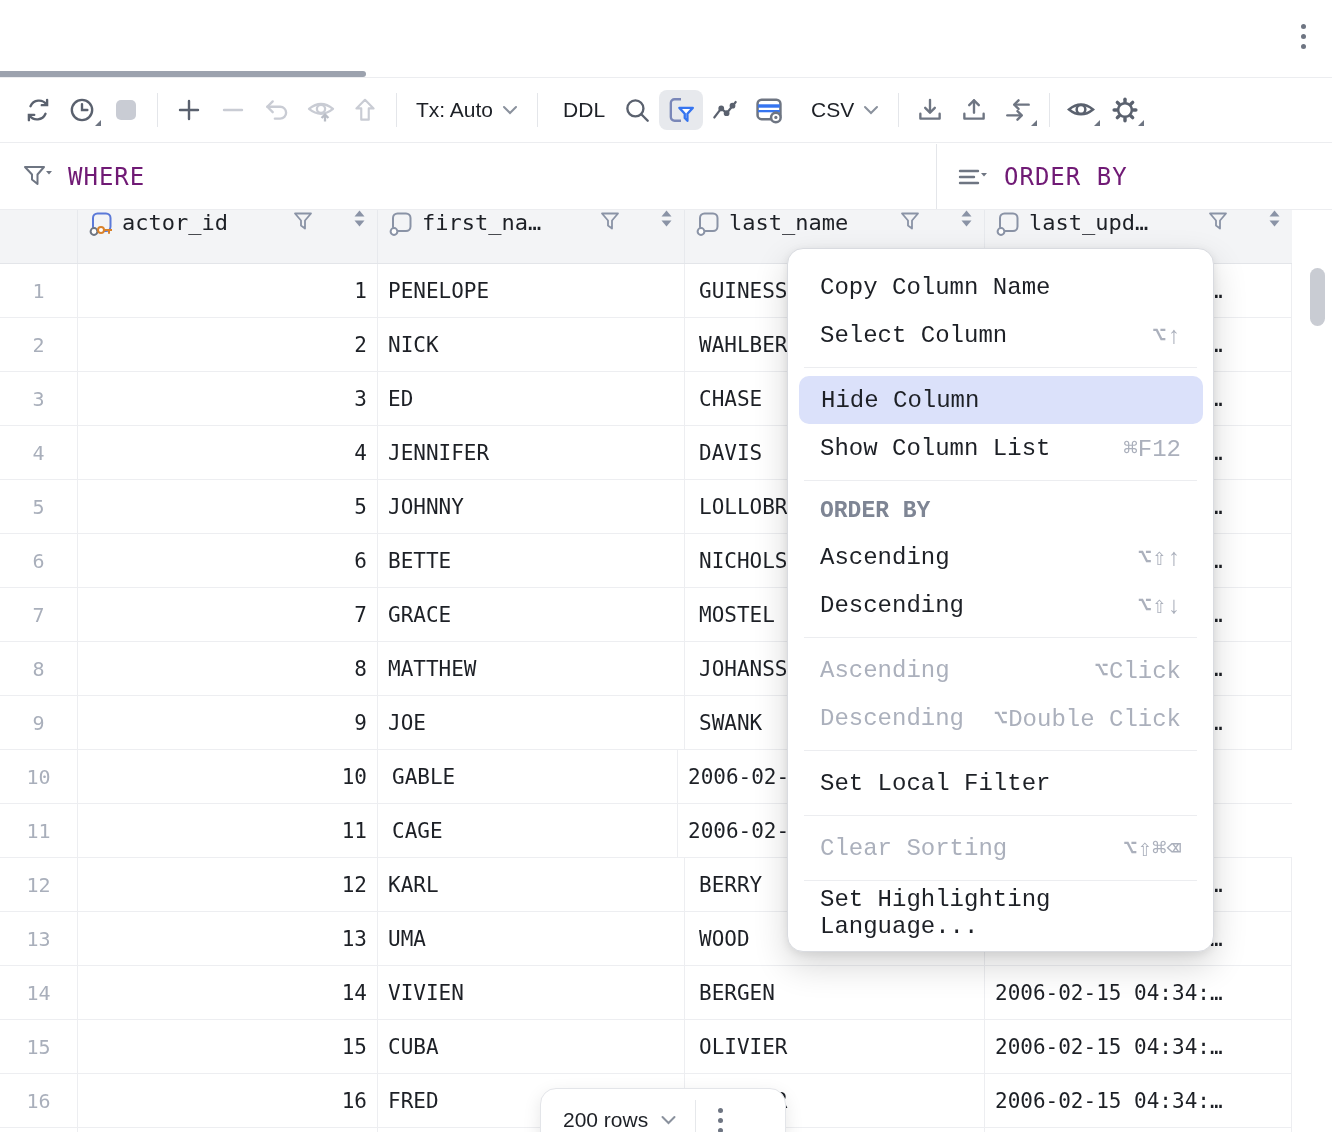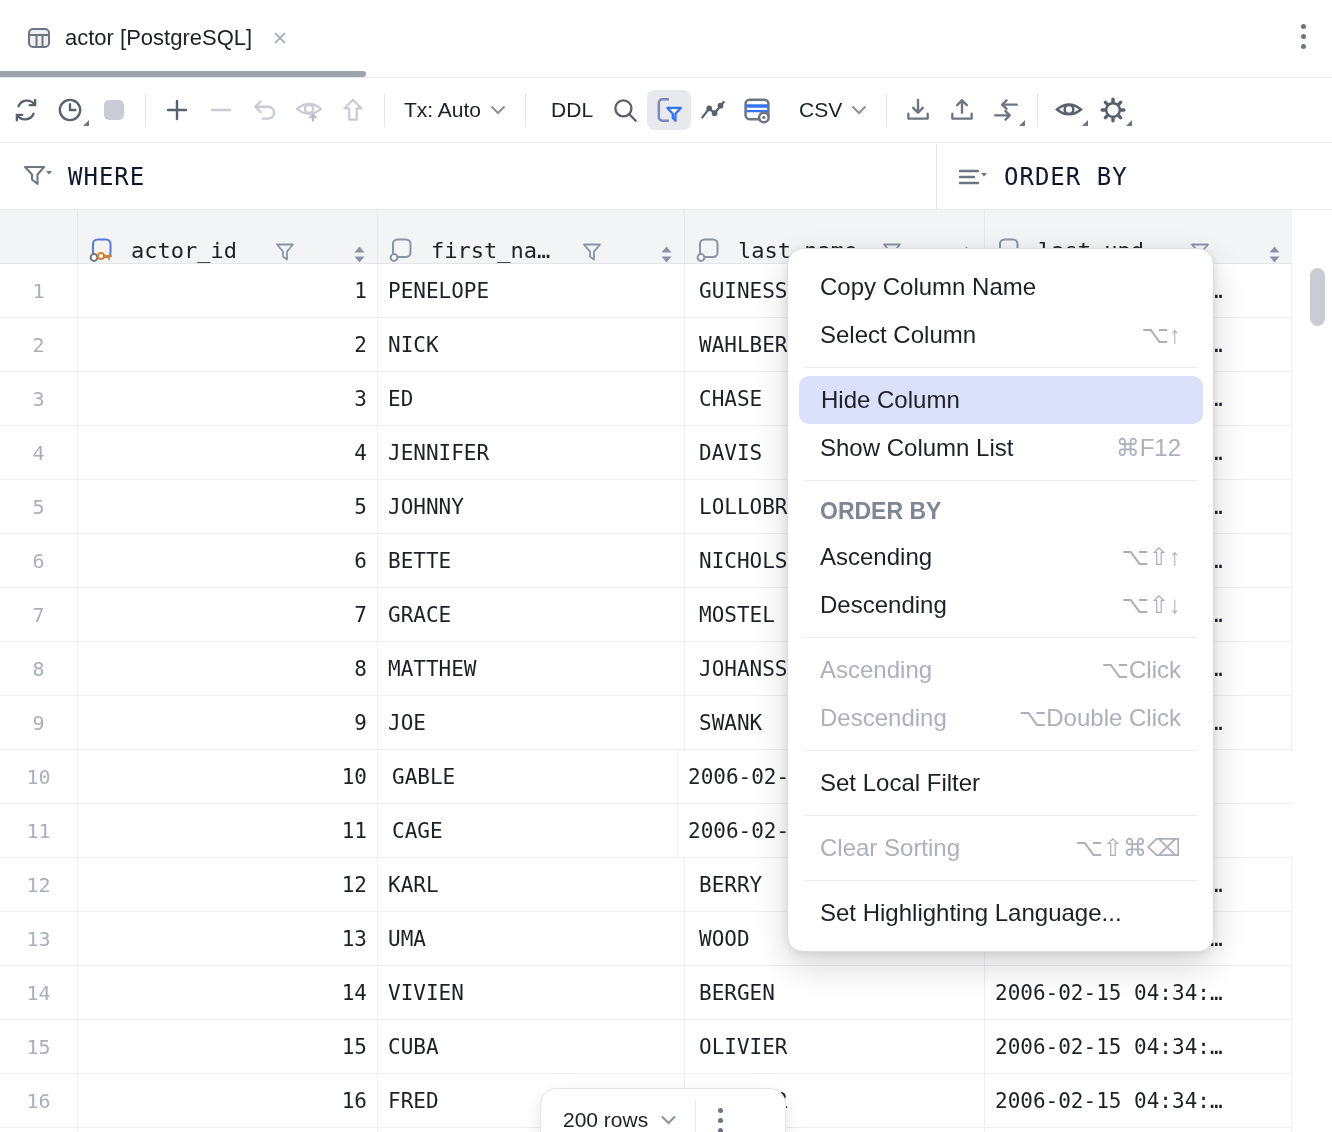--- a/index.html
+++ b/index.html
@@ -11,40 +11,40 @@
   .tabbar{position:absolute;left:0;top:0;width:100%;height:77px;border-bottom:1px solid #ECEDF0;background:#fff;}
   .tab{position:absolute;left:18px;top:12px;height:52px;display:flex;align-items:center;gap:13px;padding:0 8px;cursor:default;}
   .tab-title{font-size:22px;color:#1d2026;}
   .tab-close{margin-left:6px;display:flex;align-items:center;}
   .tab-underline{position:absolute;left:0;top:71px;width:366px;height:6px;background:#9CA2AE;border-radius:0 3px 3px 0;}
   .tabbar-kebab{position:absolute;right:26px;top:24px;display:flex;flex-direction:column;gap:5px;}
   .tabbar-kebab i,.pill-kebab i{width:5px;height:5px;border-radius:50%;background:#6E7582;display:block;}
 
   
   .toolbar{position:absolute;left:0;top:78px;width:100%;height:65px;border-bottom:1px solid #ECEDF0;
-           display:flex;align-items:center;padding-left:4px;box-sizing:border-box;background:#fff;}
+           display:flex;align-items:center;padding-left:16px;box-sizing:border-box;background:#fff;}
   .tbtn{width:44px;height:40px;display:flex;align-items:center;justify-content:center;position:relative;border-radius:8px;flex:0 0 auto;}
   .tbtn.activebg{background:#E7E9ED;}
   .tdiv{width:1px;height:34px;background:#E4E6EA;margin:0 9px;flex:0 0 auto;}
   .tbtn-text{display:flex;align-items:center;gap:9px;padding:0 10px;font-size:21px;color:#1d2026;flex:0 0 auto;}
   .dd::after{content:"";position:absolute;right:3px;bottom:4px;width:0;height:0;
              border-bottom:6px solid #6E7582;border-left:6px solid transparent;}
 
   
   .filterbar{position:absolute;left:0;top:144px;width:100%;height:65px;border-bottom:1px solid #ECEDF0;background:#fff;}
   .where{position:absolute;left:16px;top:0;height:65px;display:flex;align-items:center;gap:14px;padding:0 6px;}
-  .fb-label{font-family:"DejaVu Sans Mono","Liberation Mono",monospace;font-size:24px;color:#0f172a;letter-spacing:1px;}
+  .fb-label{font-family:"DejaVu Sans Mono","Liberation Mono",monospace;font-size:24px;color:#701a75;letter-spacing:1px;}
   .fb-div{position:absolute;left:936px;top:0;width:1px;height:65px;background:#E4E6EA;}
   .orderby{position:absolute;left:950px;top:0;height:65px;display:flex;align-items:center;gap:14px;padding:0 6px;}
 
   
   .grid{position:absolute;left:0;top:210px;width:1292px;height:922px;overflow:hidden;background:#fff;
         font-family:"DejaVu Sans Mono","Liberation Mono",monospace;}
   .hrow{display:flex;height:54px;background:#F3F4F6;border-bottom:1px solid #E3E5E9;box-sizing:border-box;}
-  .hcell{display:flex;align-items:flex-end;box-sizing:border-box;border-right:1px solid #E7E9ED;padding:0 12px 0 10px;gap:16px;}
+  .hcell{display:flex;align-items:flex-start;box-sizing:border-box;border-right:1px solid #E7E9ED;padding:0 12px 0 10px;gap:7px;}
   .hname{font-size:22px;color:#1d2026;white-space:nowrap;overflow:hidden;flex:1 1 auto;}
   .drow{display:flex;height:54px;border-bottom:1px solid #EDEEF1;box-sizing:border-box;background:#fff;}
   .cell{box-sizing:border-box;border-right:1px solid #EDEEF1;font-size:21px;color:#1d2026;
         display:flex;align-items:center;white-space:nowrap;overflow:hidden;}
   .c-num{width:78px;justify-content:center;color:#A9AFBB;font-size:20px;}
   .c-id{width:300px;justify-content:flex-end;padding-right:10px;}
   .c-first{width:307px;padding-left:10px;}
   .c-last{width:300px;padding-left:14px;}
   .c-upd{width:307px;padding-left:10px;}
   .h-num{width:78px;}
@@ -53,21 +53,21 @@
   .h-last{width:300px;}
   .h-upd{width:307px;border-right:none;}
   .hgap{width:26px;flex:0 0 auto;}
 
   
   .vscroll{position:absolute;left:1310px;top:268px;width:15px;height:58px;background:#C9CCD3;border-radius:8px;}
 
   
   .menu{position:absolute;left:787px;top:248px;width:427px;box-sizing:border-box;background:#fff;
         border:1px solid #D9DBE0;border-radius:16px;padding:14px 0;z-index:40;
-        box-shadow:0 14px 34px rgba(0,0,0,.16),0 2px 8px rgba(0,0,0,.08);}
+        box-shadow:0 14px 34px rgba(0,0,0,.16),0 2px 8px rgba(0,0,0,.08);font-family:Liberation Mono, monospace;}
   .mi{height:48px;margin:0 10px;padding:0 22px;display:flex;align-items:center;border-radius:10px;font-size:24px;color:#1d2026;}
   .mi .sc{margin-left:auto;color:#ABB0BC;padding-left:28px;white-space:nowrap;}
   .mi.hl{background:#DBE1FA;margin-left:11px;}
   .mi.dis{color:#ABB0BC;}
   .msec{height:44px;margin:0 10px;padding:0 22px;display:flex;align-items:center;font-weight:700;font-size:23px;color:#7E8594;}
   .msep{height:1px;background:#ECEDF0;margin:8px 16px;}
 
   
   .pill{position:absolute;left:540px;top:1040px;width:246px;height:64px;box-sizing:border-box;background:#fff;
         border:1px solid #E3E5E9;border-radius:16px;box-shadow:0 6px 18px rgba(0,0,0,.10);
@@ -75,34 +75,20 @@
   .pill-rows{display:flex;align-items:center;gap:12px;font-size:21px;color:#1d2026;padding:0 6px;}
   .pill-div{width:1px;height:40px;background:#E6E8EB;margin:0 12px;}
   .pill-kebab{display:flex;flex-direction:column;gap:5px;padding:0 10px;}
 </style>
 </head>
 <body>
 
 <div class="stage">
 
   <div class="tabbar">
-    <div class="tab">
-      <span>
-        <svg width="26" height="26" viewBox="0 0 26 26" fill="none" stroke="#6E7582" stroke-width="2">
-          <rect x="3" y="4" width="20" height="18" rx="4" fill="#EDEFF2"></rect>
-          <path d="M3 10 H23 M10.5 10 V22 M16.5 10 V22"></path>
-        </svg>
-      </span>
-      <span class="tab-title">actor [PostgreSQL]</span>
-      <span class="tab-close">
-        <svg width="18" height="18" viewBox="0 0 18 18" stroke="#A9AFBB" stroke-width="1.8">
-          <path d="M4 4 L14 14 M14 4 L4 14"></path>
-        </svg>
-      </span>
-    </div>
     <div class="tab-underline"></div>
     <div class="tabbar-kebab">
         <i></i>
         <i></i>
         <i></i>
       </div>
   </div>
 
   <div class="toolbar">
     <div class="tbtn">

